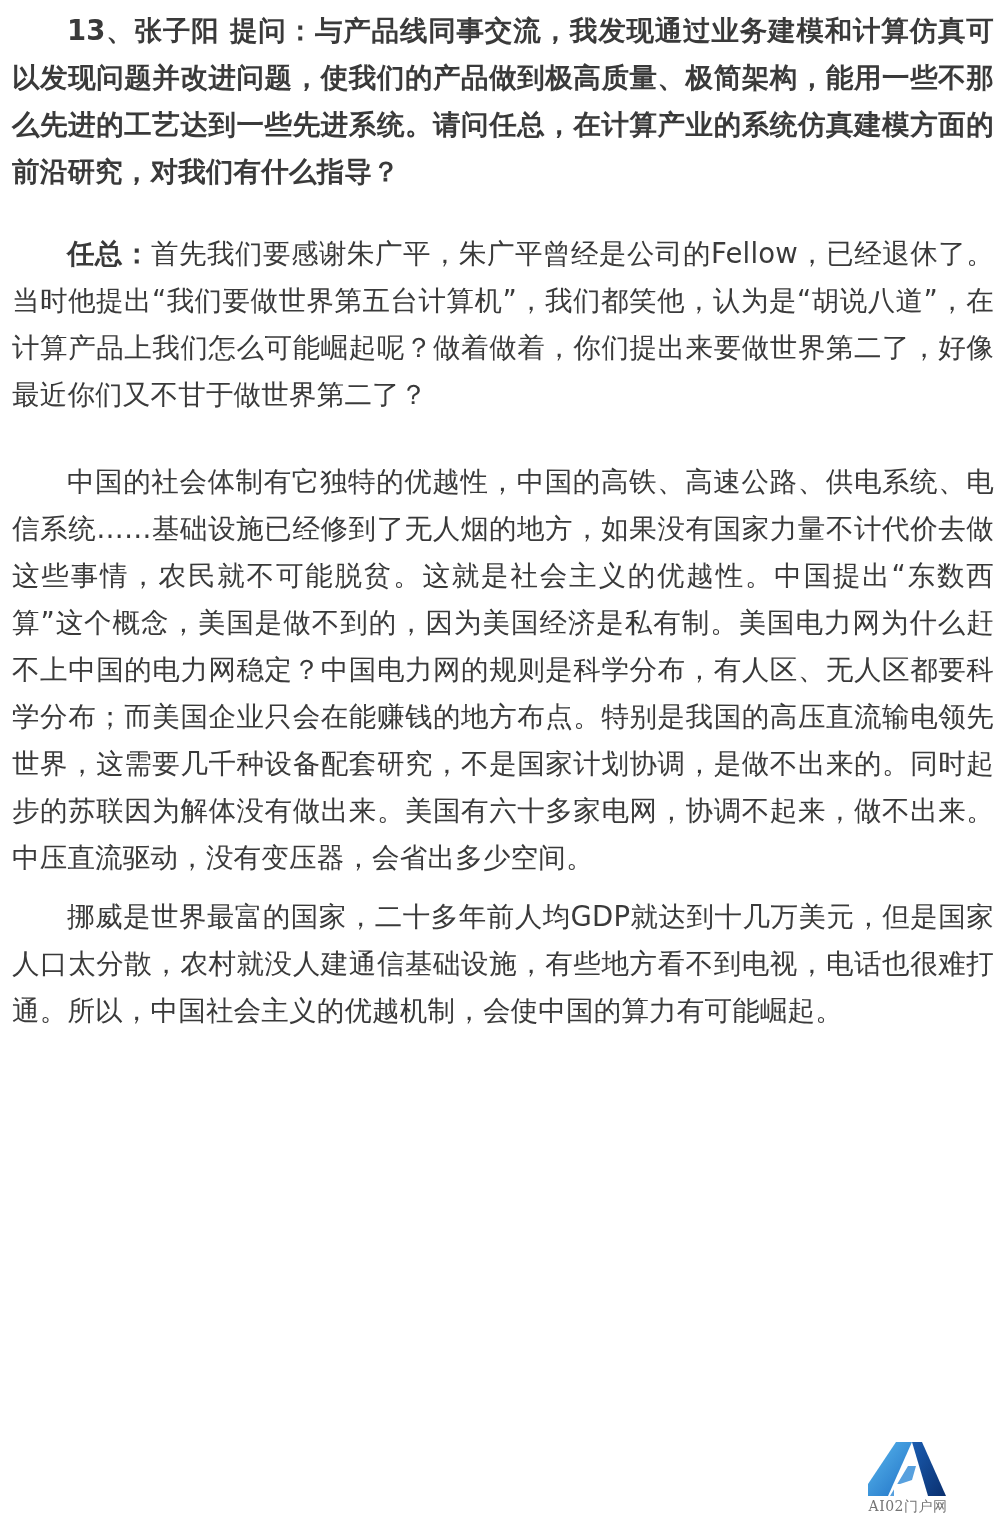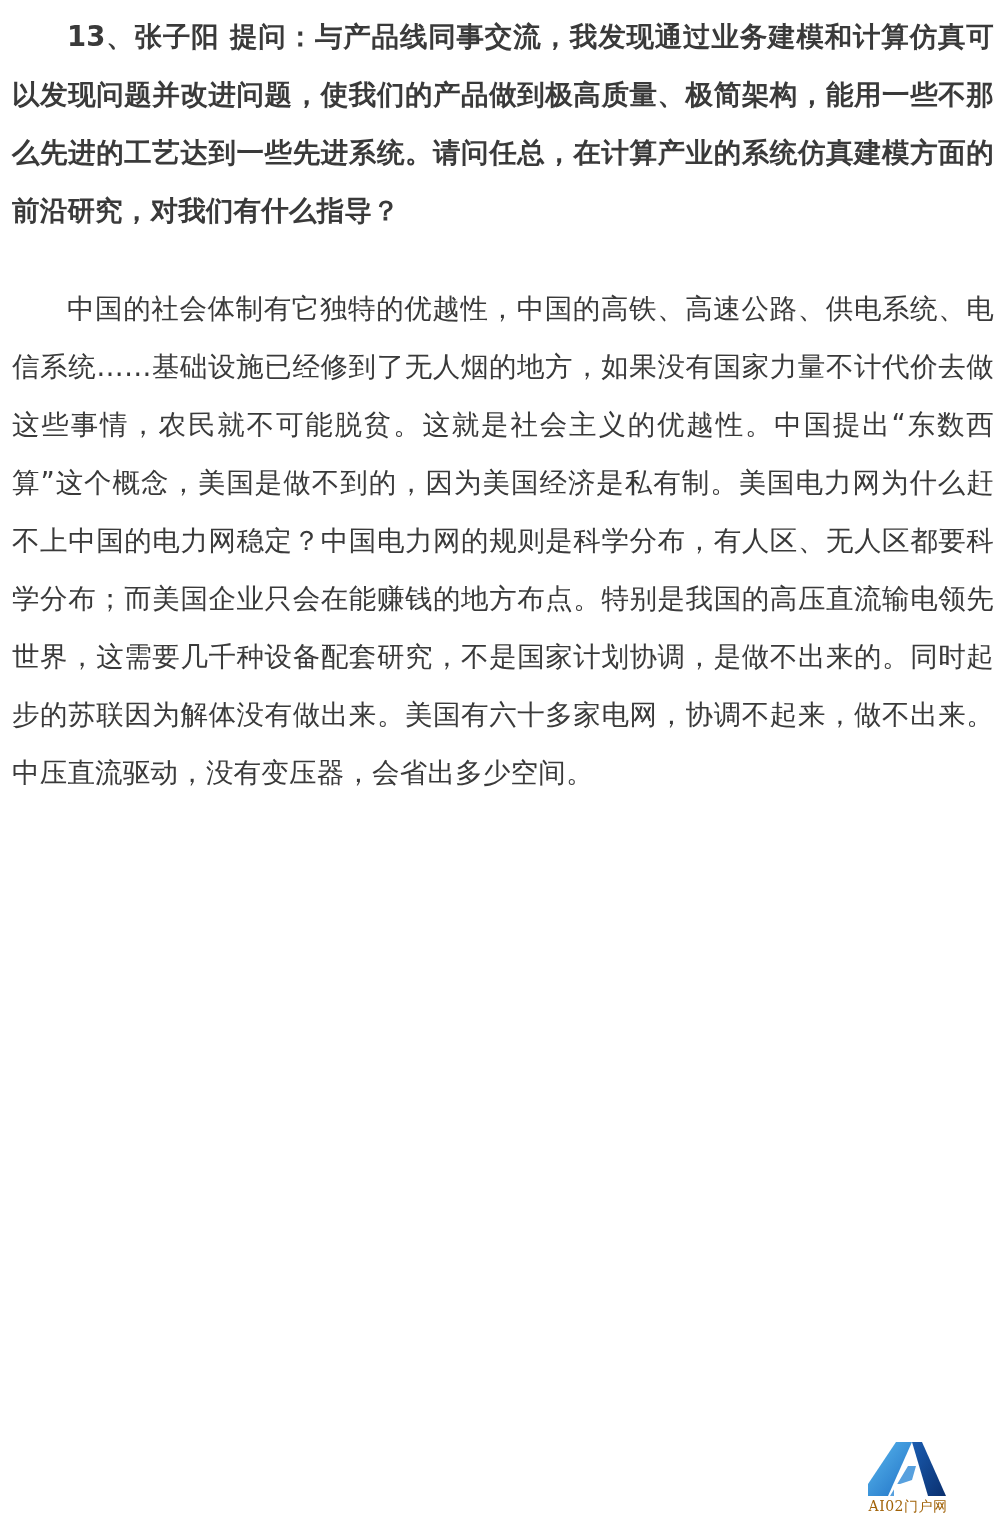--- a/index.html
+++ b/index.html
@@ -16,21 +16,21 @@
       color: #3a3a3a;
     }
     .article {
       position: absolute;
       left: 12px;
       top: 0;
       width: 982px;
     }
     .para {
       font-size: 27.5px;
-      line-height: 58px;
+      line-height: 47px;
       text-indent: 55px;
       margin: 0;
       letter-spacing: 0.2px;
       text-align: justify;
     }
     .para.question {
       font-weight: bold;
       margin-top: 7px;
     }
     .speaker {
@@ -55,33 +55,35 @@
       top: 0;
     }
     .watermark-text {
       position: absolute;
       left: 0;
       top: 58px;
       width: 100px;
       text-align: center;
       font-family: "DejaVu Serif", "Liberation Serif", serif;
       font-size: 14px;
-      color: #a16207;
+      color: #737373;
       letter-spacing: 0.5px;
     }
   </style>
 </head>
 <body>
 
 <div class="article">
   <p class="para question" id="p-question"><span>13、张子阳 提问：</span><span>与产品线同事交流，我发现通过业务建模和计算仿真可以发现问题并改进问题，使我们的产品做到极高质量、极简架构，能用一些不那么先进的工艺达到一些先进系统。请问任总，在计算产业的系统仿真建模方面的前沿研究，对我们有什么指导？</span></p>
 
+  <p class="para" id="p-answer-1"><span class="speaker">任总：</span><span>首先我们要感谢朱广平，朱广平曾经是公司的Fellow，已经退休了。当时他提出“我们要做世界第五台计算机”，我们都笑他，认为是“胡说八道”，在计算产品上我们怎么可能崛起呢？做着做着，你们提出来要做世界第二了，好像最近你们又不甘于做世界第二了？</span></p>
 
   <p class="para" id="p-answer-2"><span>中国的社会体制有它独特的优越性，中国的高铁、高速公路、供电系统、电信系统……基础设施已经修到了无人烟的地方，如果没有国家力量不计代价去做这些事情，农民就不可能脱贫。这就是社会主义的优越性。中国提出“东数西算”这个概念，美国是做不到的，因为美国经济是私有制。美国电力网为什么赶不上中国的电力网稳定？中国电力网的规则是科学分布，有人区、无人区都要科学分布；而美国企业只会在能赚钱的地方布点。特别是我国的高压直流输电领先世界，这需要几千种设备配套研究，不是国家计划协调，是做不出来的。同时起步的苏联因为解体没有做出来。美国有六十多家电网，协调不起来，做不出来。中压直流驱动，没有变压器，会省出多少空间。</span></p>
 
+  <p class="para" id="p-answer-3"><span>挪威是世界最富的国家，二十多年前人均GDP就达到十几万美元，但是国家人口太分散，农村就没人建通信基础设施，有些地方看不到电视，电话也很难打通。所以，中国社会主义的优越机制，会使中国的算力有可能崛起。</span></p>
 
 </div>
 
 <div class="watermark">
   <svg width="84" height="60" viewBox="0 0 84 60">
     <defs>
       <linearGradient id="gl" x1="0" y1="0" x2="1" y2="1">
         <stop offset="0" stop-color="#5ab8ee"></stop>
         <stop offset="1" stop-color="#1e6fc4"></stop>
       </linearGradient>

